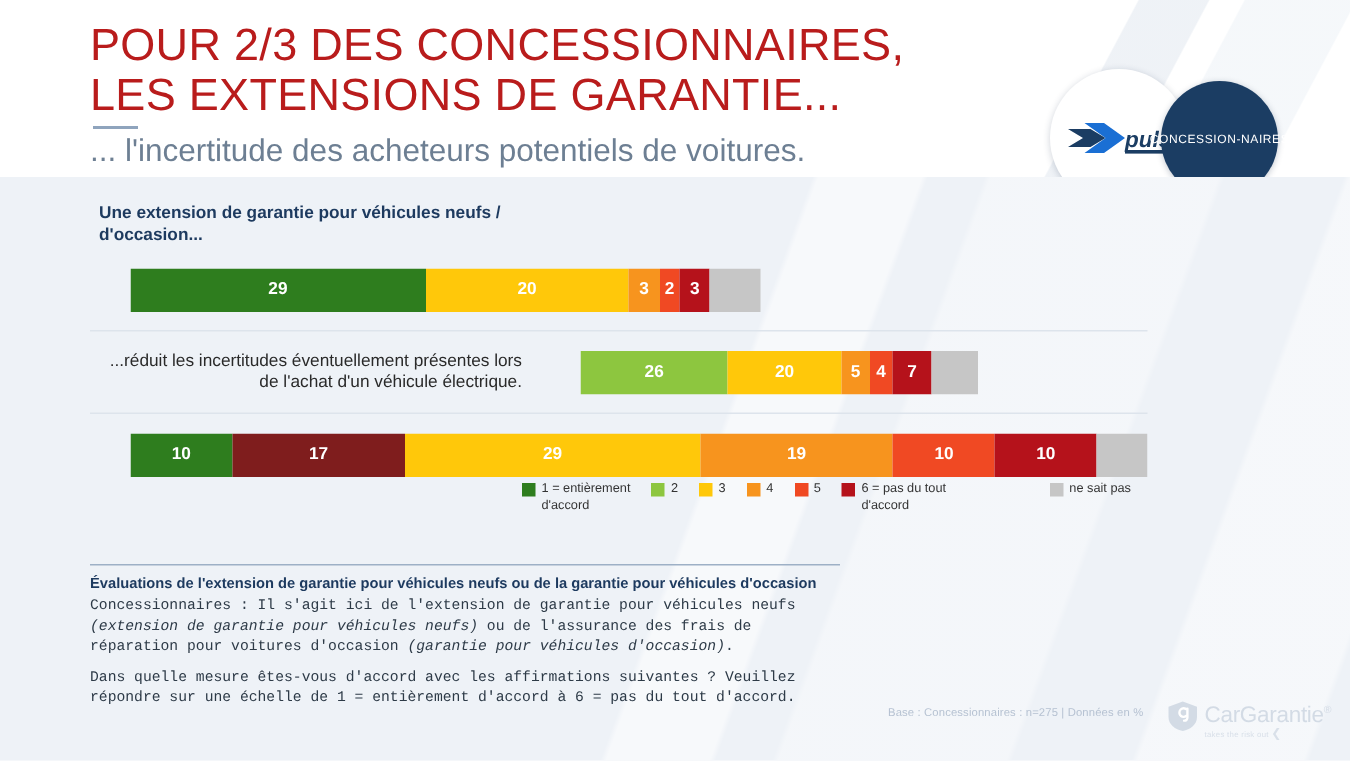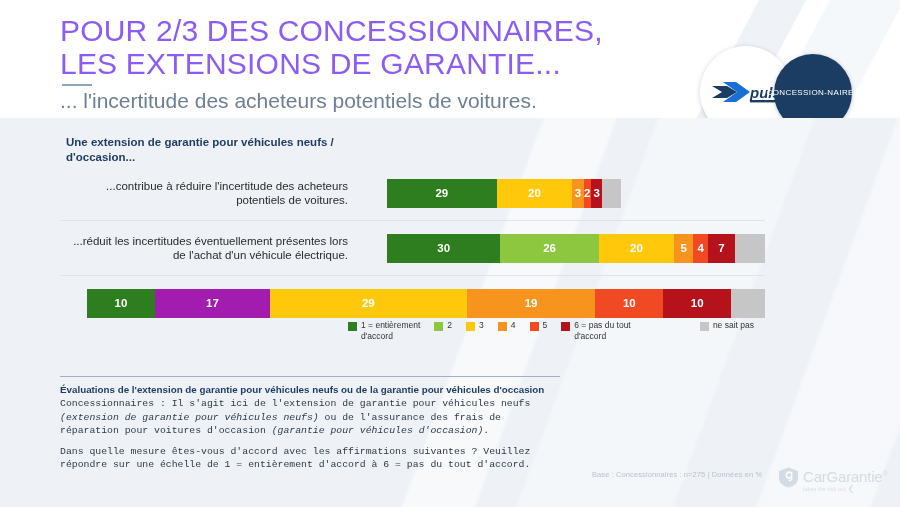--- a/index.html
+++ b/index.html
@@ -18,21 +18,21 @@
   }
   .header .diag{
     position:absolute;right:0;top:0;width:330px;height:118px;
     background:
       linear-gradient(118deg, rgba(255,255,255,0) 48%, rgba(236,240,245,.85) 48.3%, rgba(236,240,245,.85) 60%, rgba(255,255,255,0) 60.3%),
       linear-gradient(118deg, rgba(255,255,255,0) 66%, rgba(244,247,250,.9) 66.3%, rgba(244,247,250,.9) 85%, rgba(255,255,255,0) 85.3%);
   }
   .title-wrap{position:absolute;left:60px;top:14px;}
   .title-line{
     font-size:30px;line-height:33px;letter-spacing:.2px;
-    color:#8b5cf6;font-weight:400;white-space:nowrap;
+    color:#b91c1c;font-weight:400;white-space:nowrap;
     font-family:"Liberation Sans", sans-serif;
   }
   .title-rule{
     width:30px;height:2px;background:#8fa4bd;margin:4px 0 2px 2px;
   }
   .subtitle{
     font-size:21px;line-height:26px;color:#6d7f93;font-weight:400;white-space:nowrap;
   }
 
   
@@ -173,46 +173,44 @@
   </div>
 
   <div class="body-bg">
     <div class="wm"></div>
   </div>
 
   <div class="chart-head">Une extension de garantie pour véhicules neufs / d'occasion...</div>
 
   <div class="rows" id="chart-rows">
       <div class="row">
-        <div class="row-label">...contribue à réduire l'incertitude des acheteurs potentiels de voitures.</div>
         <div class="bar">
           <div class="seg" style="width: 29%; background: rgb(46, 125, 30);">29</div>
           <div class="seg" style="width: 20%; background: rgb(255, 200, 10);">20</div>
           <div class="seg" style="width: 3%; background: rgb(247, 148, 30);">3</div>
           <div class="seg" style="width: 2%; background: rgb(240, 73, 35);">2</div>
           <div class="seg" style="width: 3%; background: rgb(181, 18, 27);">3</div>
           <div class="seg nsp" style="width: 5%; background: rgb(198, 198, 198);"></div>
         </div>
       </div>
       <div class="row">
         <div class="row-label">...réduit les incertitudes éventuellement présentes lors de l'achat d'un véhicule électrique.</div>
         <div class="bar">
-          <div class="seg" style="width: 30%; background: rgb(46, 125, 30);">30</div>
           <div class="seg" style="width: 26%; background: rgb(141, 198, 63);">26</div>
           <div class="seg" style="width: 20%; background: rgb(255, 200, 10);">20</div>
           <div class="seg" style="width: 5%; background: rgb(247, 148, 30);">5</div>
           <div class="seg" style="width: 4%; background: rgb(240, 73, 35);">4</div>
           <div class="seg" style="width: 7%; background: rgb(181, 18, 27);">7</div>
           <div class="seg nsp" style="width: 8%; background: rgb(198, 198, 198);"></div>
         </div>
       </div>
       <div class="row">
         <div class="bar">
           <div class="seg" style="width: 10%; background: rgb(46, 125, 30);">10</div>
-          <div class="seg" style="width: 17%; background: #a21caf; text-align: right;">17</div>
+          <div class="seg" style="width: 17%; background: #7f1d1d; text-align: right;">17</div>
           <div class="seg" style="width: 29%; background: rgb(255, 200, 10);">29</div>
           <div class="seg" style="width: 19%; background: rgb(247, 148, 30);">19</div>
           <div class="seg" style="width: 10%; background: rgb(240, 73, 35);">10</div>
           <div class="seg" style="width: 10%; background: rgb(181, 18, 27);">10</div>
           <div class="seg nsp" style="width: 5%; background: rgb(198, 198, 198);"></div>
         </div>
       </div>
     </div>
 
   <div class="legend" id="chart-legend">

